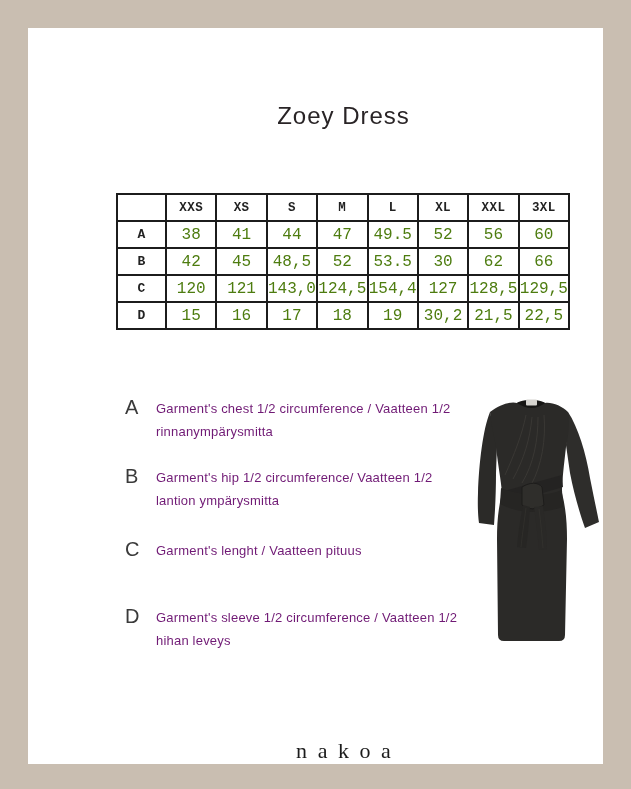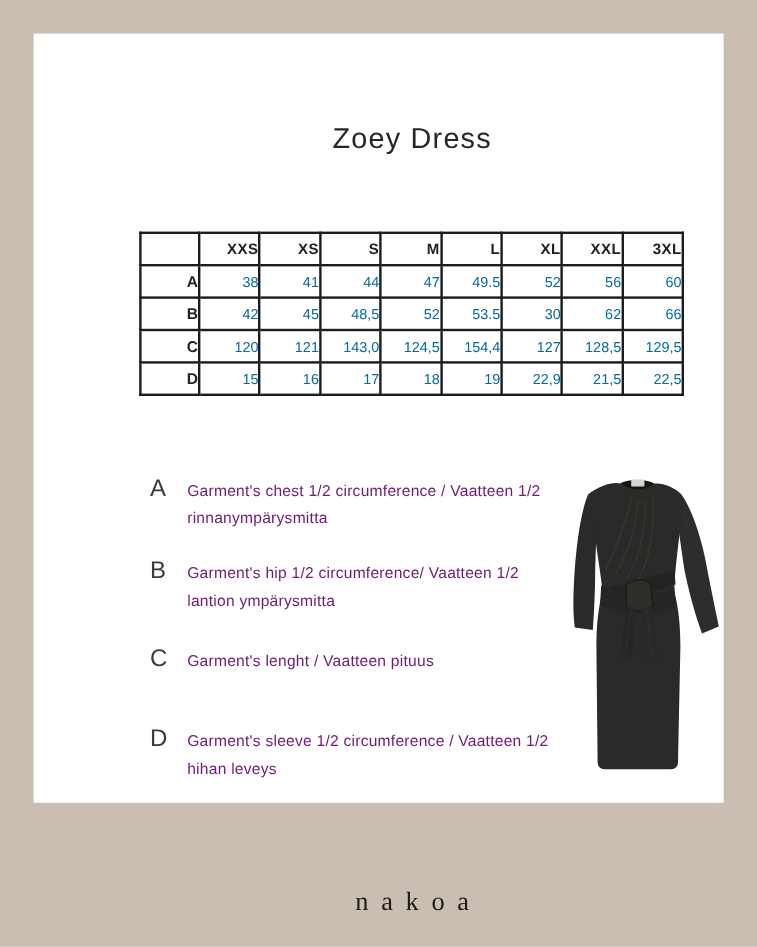--- a/index.html
+++ b/index.html
@@ -3,39 +3,39 @@
 <meta charset="utf-8">
 <style>
   html,body{margin:0;padding:0;}
   body{
     width:631px;height:789px;position:relative;overflow:hidden;
     background:#c9beb1;
     font-family:"Liberation Sans",sans-serif;
     -webkit-font-smoothing:antialiased;
   }
   .card{
-    position:absolute;left:28px;top:28px;width:575px;height:641px;
+    position:absolute;left:28px;top:28px;width:575px;height:736px;
     background:#ffffff;
   }
   .page-title{
     position:absolute;left:0;top:74px;width:631px;
     text-align:center;font-size:24px;font-weight:400;
     color:#292426;letter-spacing:1px;
   }
   .size-table{
     position:absolute;left:88px;top:165px;width:454px;
     border-collapse:collapse;table-layout:fixed;
   }
   .size-table th,.size-table td{
     border:2px solid #1c1c1c;height:25px;padding:0;
-    text-align:right;vertical-align:middle;
+    text-align:center;vertical-align:middle;font-family:Liberation Mono, monospace;
   }
   .size-table th{font-size:12.5px;font-weight:700;color:#222;letter-spacing:.4px;}
   .size-table td.rowlabel{font-size:13px;font-weight:700;color:#222;}
-  .size-table td.val{font-size:12px;font-weight:400;color:#0369a1;}
+  .size-table td.val{font-size:16px;font-weight:400;color:#4d7c0f;}
   .legend-item{
     position:absolute;left:97px;display:flex;align-items:flex-start;
   }
   .legend-letter{
     width:31px;flex:0 0 31px;font-size:20px;font-weight:300;
     color:#3a3a3a;line-height:21px;
   }
   .legend-text{
     width:303px;font-size:13px;line-height:23px;color:#701a75;
     letter-spacing:.2px;
@@ -111,21 +111,21 @@
       <td class="val">128,5</td>
       <td class="val">129,5</td>
     </tr>
     <tr>
       <td class="rowlabel">D</td>
       <td class="val">15</td>
       <td class="val">16</td>
       <td class="val">17</td>
       <td class="val">18</td>
       <td class="val">19</td>
-      <td class="val">22,9</td>
+      <td class="val">30,2</td>
       <td class="val">21,5</td>
       <td class="val">22,5</td>
     </tr>
   </tbody>
     </table>
 
   <div class="legend-item" style="top:369px">
     <span class="legend-letter">A</span>
     <span class="legend-text">Garment's chest 1/2 circumference / Vaatteen 1/2 rinnanympärysmitta</span>
   </div>

